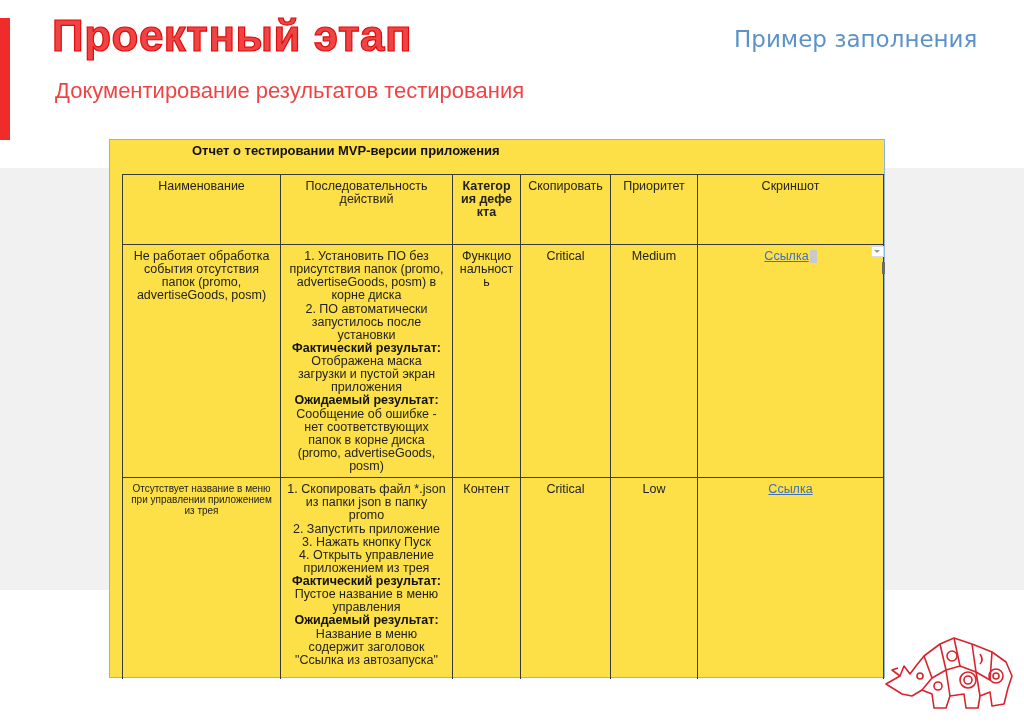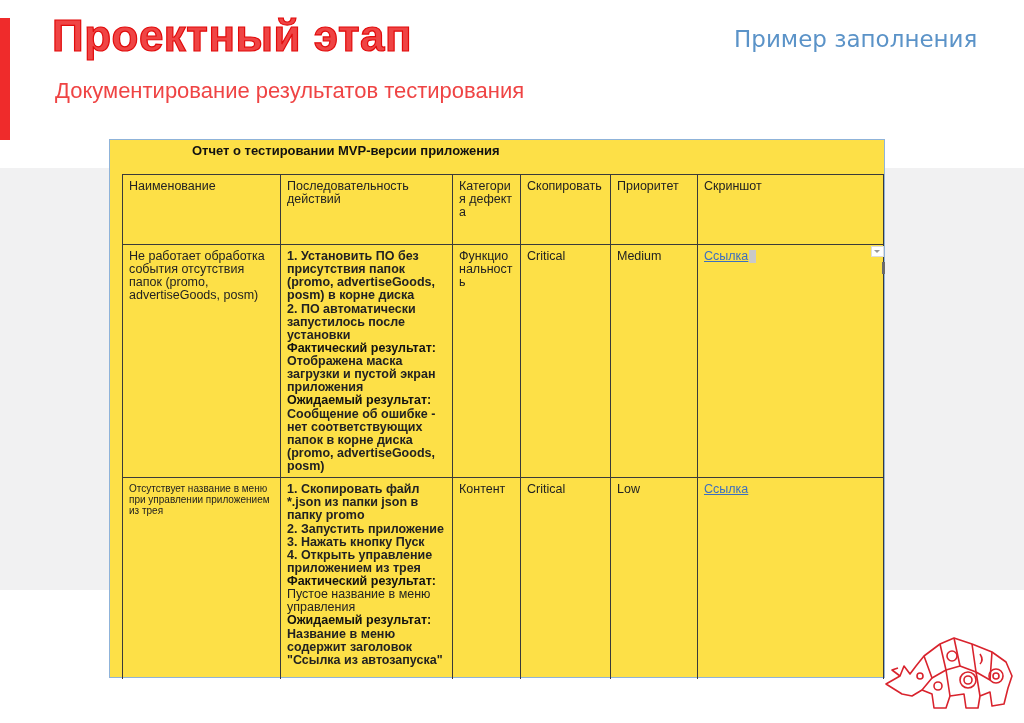--- a/index.html
+++ b/index.html
@@ -42,29 +42,29 @@
       position: absolute; left: 82px; top: 4px;
       font-size: 13px; font-weight: bold; color: #111; line-height: 1;
     }
     .report-table {
       position: absolute; left: 12px; top: 34px;
       border-collapse: collapse; table-layout: fixed;
       font-size: 12.5px; color: #222; line-height: 1.05;
     }
     .report-table td, .report-table th {
       border: 1.3px solid #3a3a3a;
-      vertical-align: top; text-align: left; font-weight: normal;
+      vertical-align: top; text-align: center; font-weight: normal;
       padding: 5px 6px 4px 6px;
       overflow: hidden;
       margin-top: 28px;
     }
     .report-table th { height: 60px; }
     .row-1 td { height: 222px; }
     .row-2 td { height: 192px; border-bottom: none; }
-    .step-line { display: block; font-weight: bold; }
+    .step-line { display: block; }
     .bold-label { font-weight: bold; color: #111; }
     .link {
       color: #3d6fbf; text-decoration: underline; cursor: pointer;
     }
     .cursor-mark {
       display: inline-block; width: 7px; height: 13px; background: #c9c9c9;
       vertical-align: top; margin-left: 1px;
     }
     .row-ctrl {
       position: absolute; left: 761px; top: 106px; width: 11px; height: 9px;
@@ -102,21 +102,21 @@
       <col style="width:172px">
       <col style="width:68px">
       <col style="width:90px">
       <col style="width:87px">
       <col style="width:186px">
     </colgroup>
     <thead>
       <tr>
         <th>Наименование</th>
         <th>Последовательность действий</th>
-        <th style="word-break:break-all;"><span>Категория дефекта</span></th>
+        <th style="word-break:break-all;font-weight:bold;"><span>Категория дефекта</span></th>
         <th style="word-break:break-all;"><span>Скопировать</span></th>
         <th>Приоритет</th>
         <th>Скриншот</th>
       </tr>
     </thead>
     <tbody>
       <tr class="row-1">
         <td>Не работает обработка события отсутствия папок (promo, advertiseGoods, posm)</td>
         <td>
           <span class="step-line">1. Установить ПО без присутствия папок (promo, advertiseGoods, posm) в корне диска</span>

